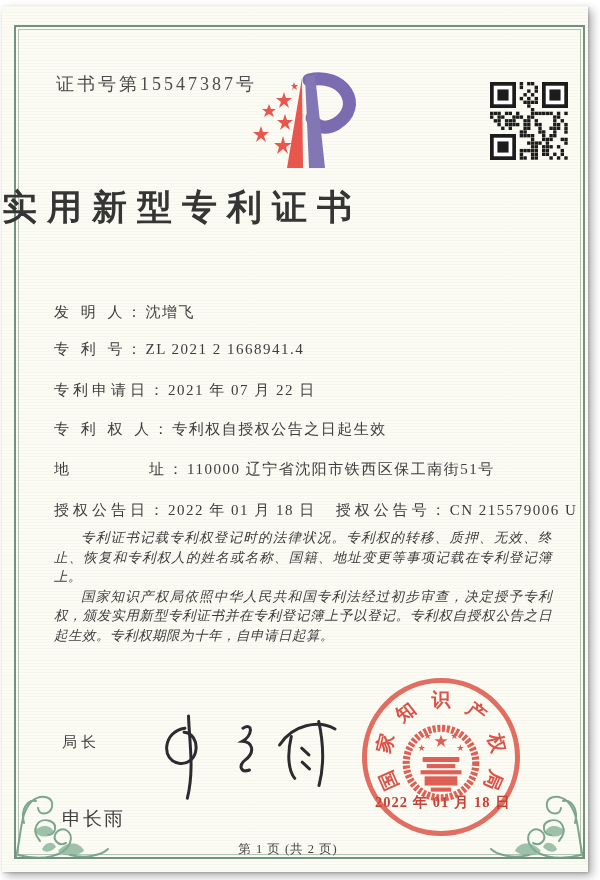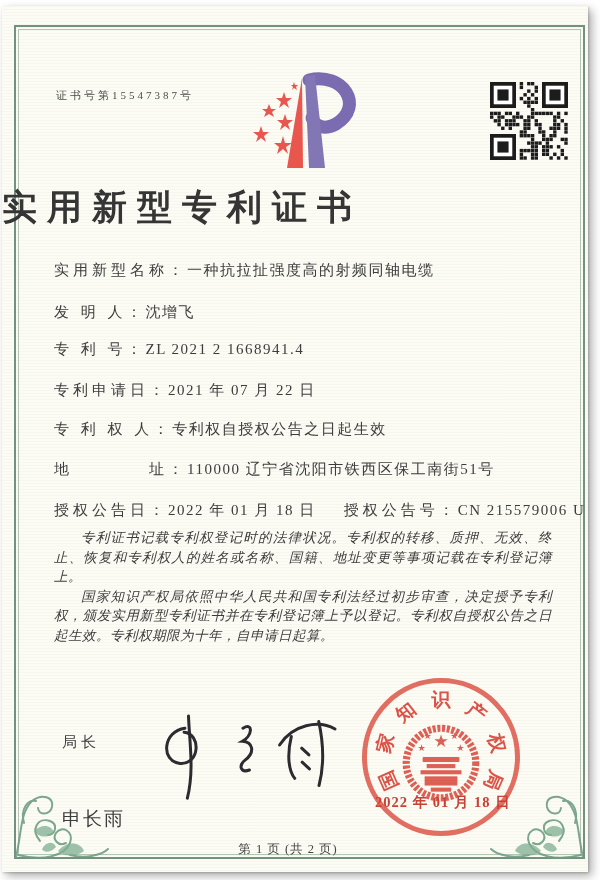--- a/index.html
+++ b/index.html
@@ -6,29 +6,29 @@
   body{width:600px;height:880px;background:#ffffff;position:relative;overflow:hidden;
        font-family:"Liberation Serif",serif;}
   .paper{position:absolute;left:2px;top:6px;right:12px;bottom:8px;background:#fcfbf4;
        background-image:repeating-linear-gradient(180deg,rgba(140,170,150,.055) 0 1px,transparent 1px 3px);
        box-shadow:4px 4px 9px rgba(0,0,0,.32),1px 1px 2px rgba(0,0,0,.18);}
   .frame{position:absolute;left:12px;top:19px;right:3px;bottom:13px;border:2px solid #74907f;}
   .frame-inner{position:absolute;inset:2px;border:1px solid #b3c4b2;}
   .flourish{position:absolute;width:100px;height:90px;bottom:-4px;}
   .flourish.left{left:-4px;}
   .flourish.right{right:-4px;transform:scaleX(-1);}
-  .cert-no{position:absolute;left:54px;top:82px;font-size:11px;color:#4c4c4c;letter-spacing:3px;}
+  .cert-no{position:absolute;left:54px;top:66px;font-size:18px;color:#4c4c4c;letter-spacing:3px;}
   .logo{position:absolute;left:237px;top:64px;width:126px;height:104px;}
   .qr{position:absolute;left:488px;top:76px;width:78px;height:78px;}
   .title{position:absolute;left:0;right:14px;top:178px;font-size:35px;
        font-weight:bold;letter-spacing:10px;color:#353535;}
   .field{position:absolute;left:52px;right:40px;font-size:15px;color:#3d3d3d;white-space:nowrap;}
   .flabel{letter-spacing:4px;}
   .fvalue{letter-spacing:1.5px;}
-  .fpair2{margin-left:28px;}
+  .fpair2{margin-left:20px;}
   .legal{position:absolute;left:52px;top:522px;width:498px;font-size:13.5px;line-height:19.5px;
        color:#3c3c3c;font-style:italic;letter-spacing:.5px;}
   .legal p{margin:0;text-indent:2em;text-align:justify;}
   .director-title{position:absolute;left:60px;top:727px;font-size:15px;letter-spacing:4px;color:#3d3d3d;}
   .director-name{position:absolute;left:60px;top:800px;font-size:19px;letter-spacing:2px;color:#3d3d3d;font-family:Liberation Serif, serif;}
   .signature{position:absolute;left:150px;top:702px;width:195px;height:100px;transform:rotate(-2deg);}
   .seal{position:absolute;left:360px;top:672px;width:148px;height:148px;border-radius:50%;
        border:5px solid rgba(224,80,68,.82);mix-blend-mode:multiply;}
   .seal-char{position:absolute;left:50%;top:50%;width:22px;height:22px;margin:-11px;text-align:center;
        font-size:19px;line-height:22px;font-weight:bold;color:#e0544a;}
@@ -236,23 +236,20 @@
             <rect width="26" height="26"></rect>
             <rect x="3.7142857142857144" y="3.7142857142857144" width="18.571428571428573" height="18.571428571428573" fill="#fff"></rect>
             <rect x="7.428571428571429" y="7.428571428571429" width="11.142857142857142" height="11.142857142857142"></rect>
           </g>
         </g>
       </svg>
   </div>
 
   <div class="title">实用新型专利证书</div>
 
-  <div class="field" style="top:255px">
-    <span class="flabel">实用新型名称：</span><span class="fvalue">一种抗拉扯强度高的射频同轴电缆</span>
-  </div>
   <div class="field" style="top:297px">
     <span class="flabel">发 明 人：</span><span class="fvalue">沈增飞</span>
   </div>
   <div class="field" style="top:334px">
     <span class="flabel">专 利 号：</span><span class="fvalue">ZL 2021 2 1668941.4</span>
   </div>
   <div class="field" style="top:375px">
     <span class="flabel">专利申请日：</span><span class="fvalue">2021 年 07 月 22 日</span>
   </div>
   <div class="field" style="top:414px">

